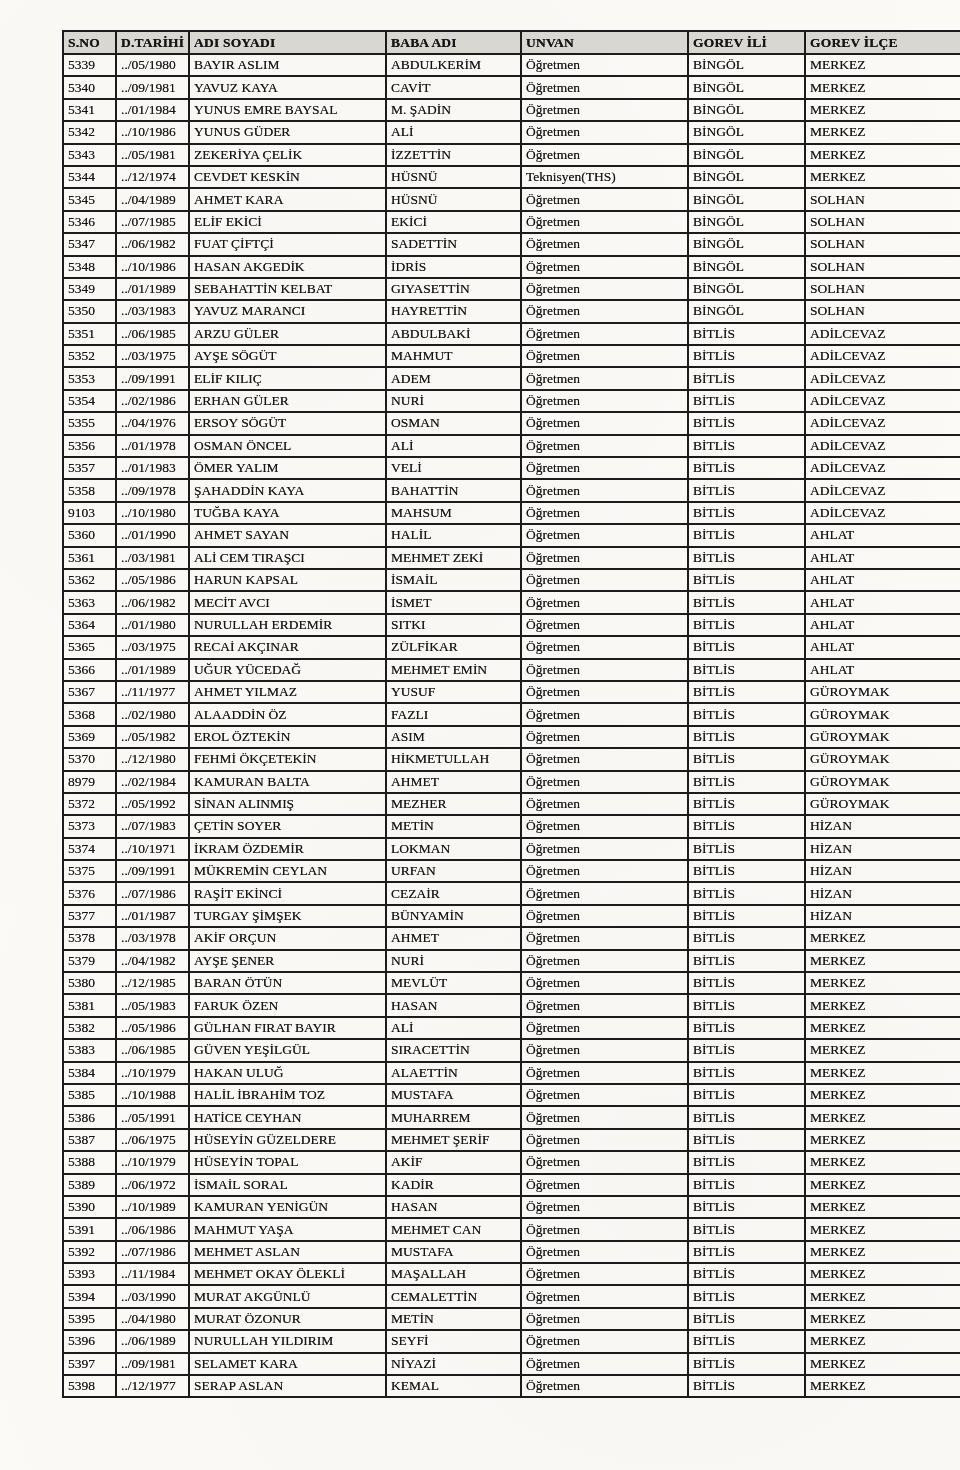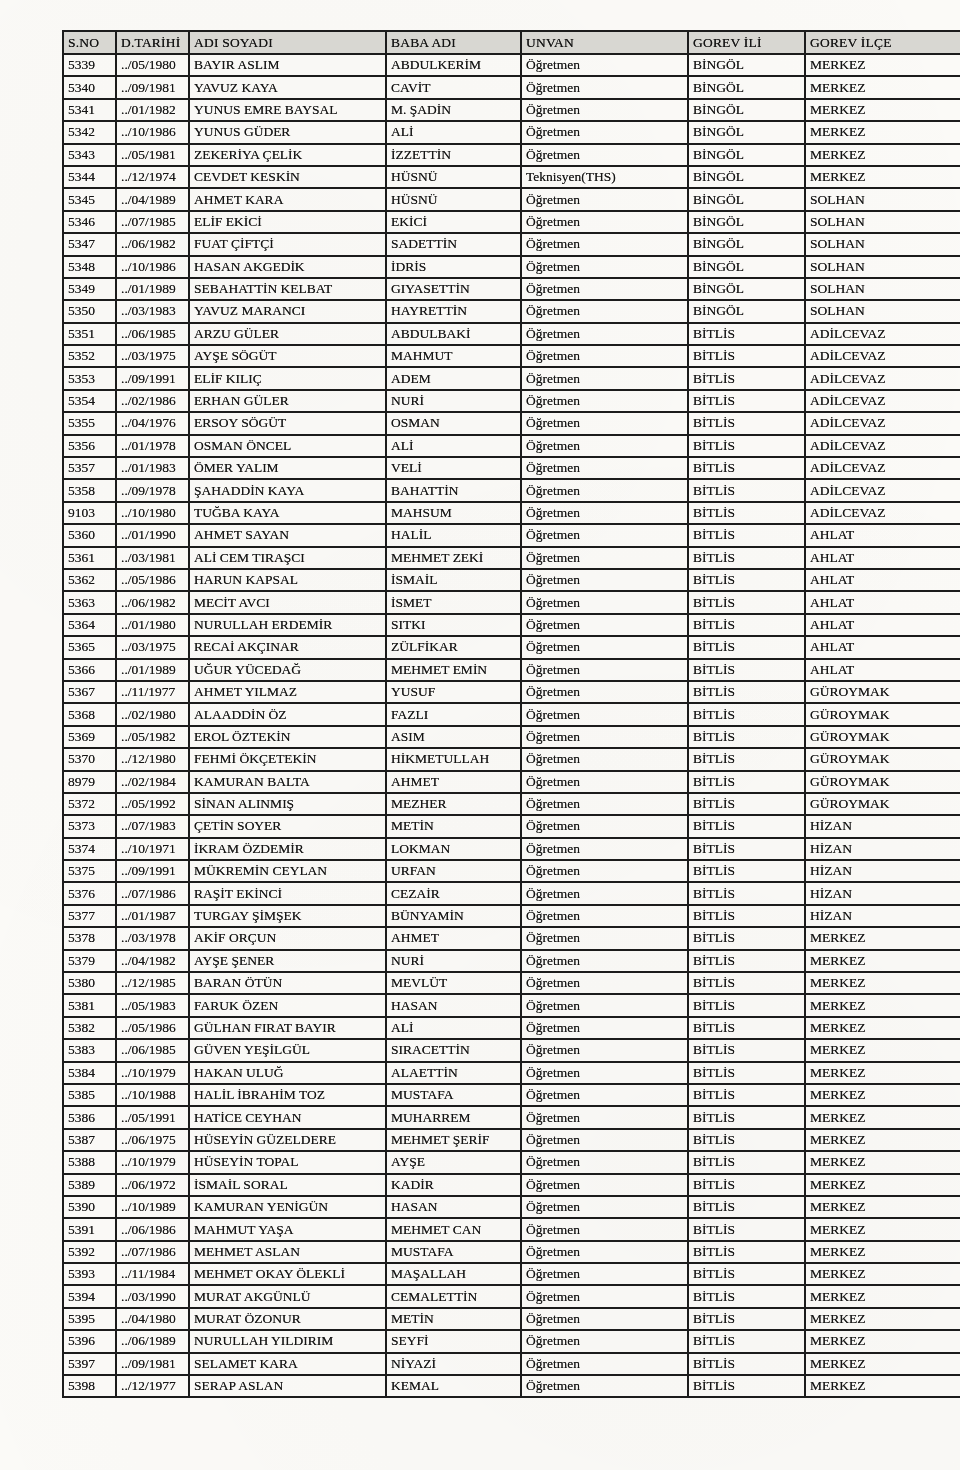--- a/index.html
+++ b/index.html
@@ -29,21 +29,21 @@
     border-collapse: collapse;
     table-layout: fixed;
     color: #161616;
   }
   table.doc, table.doc th, table.doc td {
     border: 2px solid #1c1c1c;
   }
   table.doc th {
     background: #d8d7d2;
     font-size: 13.5px;
-    font-weight: normal;
+    font-weight: bold;
     text-align: left;
     padding: 3px 3px 2px 4px;
     letter-spacing: 0.2px;
     white-space: nowrap;
     overflow: hidden;
     text-shadow: 0 0 0.5px rgba(0,0,0,0.8);
   }
   table.doc td {
     font-size: 13.5px;
     height: 20.4px;
@@ -91,21 +91,21 @@
           <td>5340</td>
           <td>../09/1981</td>
           <td>YAVUZ KAYA</td>
           <td>CAVİT</td>
           <td>Öğretmen</td>
           <td>BİNGÖL</td>
           <td>MERKEZ</td>
         </tr>
         <tr>
           <td>5341</td>
-          <td>../01/1982</td>
+          <td>../01/1984</td>
           <td>YUNUS EMRE BAYSAL</td>
           <td>M. ŞADİN</td>
           <td>Öğretmen</td>
           <td>BİNGÖL</td>
           <td>MERKEZ</td>
         </tr>
         <tr>
           <td>5342</td>
           <td>../10/1986</td>
           <td>YUNUS GÜDER</td>
@@ -516,21 +516,21 @@
           <td>HÜSEYİN GÜZELDERE</td>
           <td>MEHMET ŞERİF</td>
           <td>Öğretmen</td>
           <td>BİTLİS</td>
           <td>MERKEZ</td>
         </tr>
         <tr>
           <td>5388</td>
           <td>../10/1979</td>
           <td>HÜSEYİN TOPAL</td>
-          <td>AYŞE</td>
+          <td>AKİF</td>
           <td>Öğretmen</td>
           <td>BİTLİS</td>
           <td>MERKEZ</td>
         </tr>
         <tr>
           <td>5389</td>
           <td>../06/1972</td>
           <td>İSMAİL SORAL</td>
           <td>KADİR</td>
           <td>Öğretmen</td>

